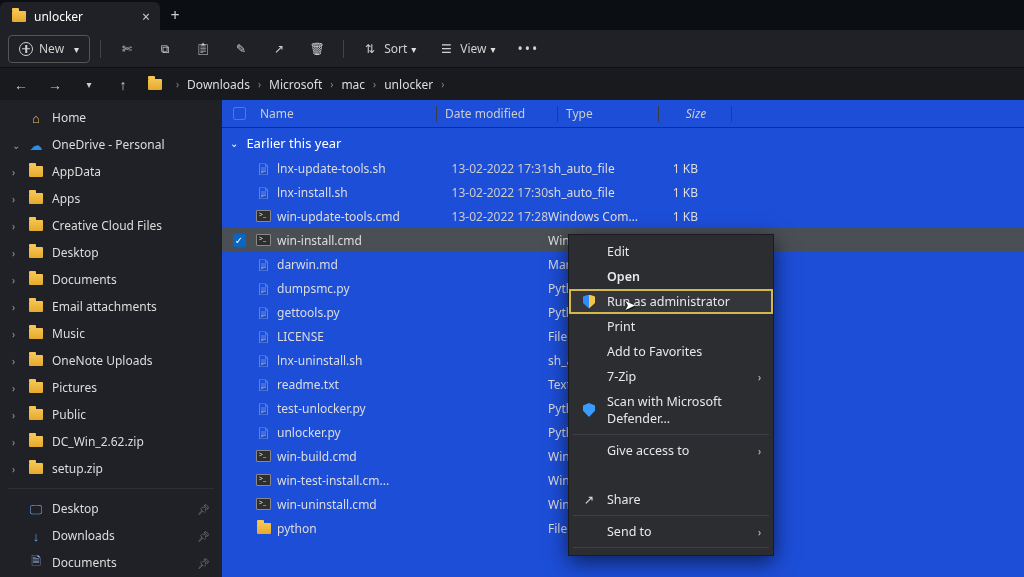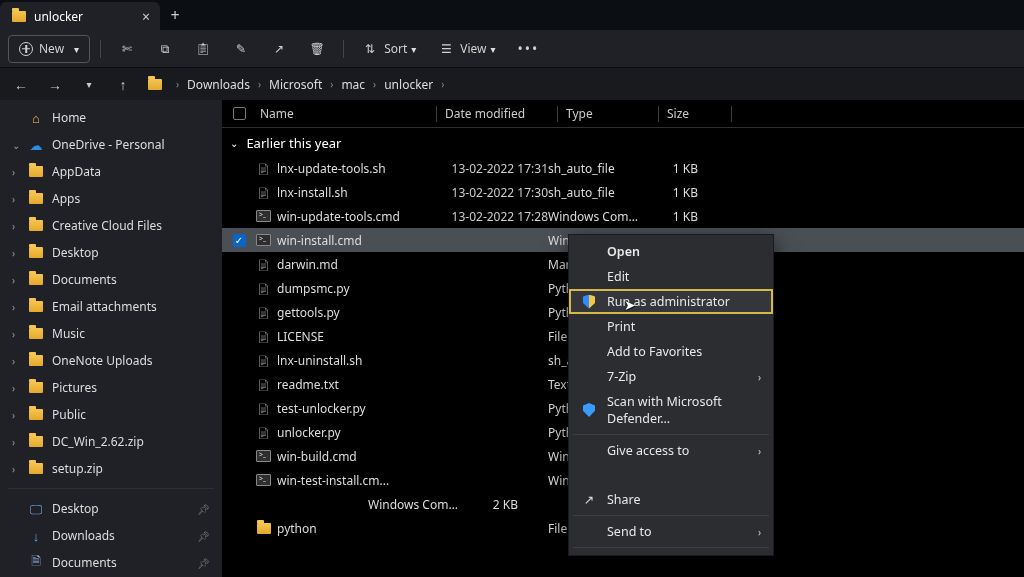--- a/index.html
+++ b/index.html
@@ -46,27 +46,27 @@
   .ico { width:16px; height:16px; display:flex; align-items:center; justify-content:center;}
   .ico-folder-sm { width:14px; height:11px; background:linear-gradient(#f5c451,#e5a92c); border-radius:1px; position:relative;}
   .ico-folder-sm::before{content:"";position:absolute;top:-3px;left:0;width:7px;height:3px;background:#f5c451;border-radius:1px 1px 0 0;}
   .ico-home { color:#f0c060; font-size:13px;}
   .ico-cloud { color:#2a8fe6; font-size:13px;}
   .ico-monitor { color:#6aa7e6; font-size:13px;}
   .ico-down { color:#6aa7e6; font-size:13px;}
   .ico-doc { color:#9cbbe6; font-size:12px;}
 
   
-  .content { flex:1; background:#000000; position:relative;}
+  .content { flex:1; background:#1d4ed8; position:relative;}
   .cols { display:flex; align-items:center; height:28px; border-bottom:1px solid #2e3036; font-size:12px; color:#ccc;}
   .col-check { width:34px; display:flex; justify-content:center;}
   .col-name { width:180px; padding-left:4px;}
   .col-date { width:112px;}
   .col-type { width:92px;}
-  .col-size { width:64px; text-align:left; padding-right:6px;}
+  .col-size { width:64px; text-align:center; padding-right:6px;font-style:italic;}
   .col-sep { width:1px; height:16px; background:#3a3d43; margin-right:8px;}
   .group-hdr { display:flex; align-items:center; gap:8px; padding:6px 8px 4px 8px; color:#fff; font-size:13px;}
   .rows { }
   .row { display:flex; align-items:center; height:24px; font-size:12px; color:#ddd; padding-left:0;}
   .row .c-check { width:34px; display:flex; justify-content:center;}
   .row .c-name { width:180px; display:flex; align-items:center; gap:6px; white-space:nowrap; overflow:hidden; text-overflow:ellipsis;}
   .row .c-date { width:112px; color:#ccc;text-align:right;}
   .row .c-type { width:92px; white-space:nowrap; overflow:hidden; text-overflow:ellipsis;}
   .row .c-size { width:64px; text-align:right; padding-right:6px;}
   .row.selected { background:#4a4f56; }
@@ -462,20 +462,26 @@
               <span class="fi-cmd"></span>
             </span>
             <span>win-test-install.cm...</span>
           </div>
           <div class="c-date"></div>
           <div class="c-type">Windows Comma...</div>
           <div class="c-size">2 KB</div>
         </div>
         <div class="row">
           <div class="c-check"></div>
+          <div class="c-name">
+            <span class="fi">
+              <span class="fi-cmd"></span>
+            </span>
+            <span>win-uninstall.cmd</span>
+          </div>
           <div class="c-date"></div>
           <div class="c-type">Windows Comma...</div>
           <div class="c-size">2 KB</div>
         </div>
         <div class="row">
           <div class="c-check"></div>
           <div class="c-name">
             <span class="fi">
               <span class="fi-folder"></span>
             </span>
@@ -483,25 +489,25 @@
           </div>
           <div class="c-date"></div>
           <div class="c-type">File folder</div>
           <div class="c-size"></div>
         </div>
       </div>
 
     <div class="ctx" id="ctx">
         <div class="ctx-item">
           <span class="mi-icon"></span>
+          <span class="mi-label">Edit</span>
+        </div>
+        <div class="ctx-item">
+          <span class="mi-icon"></span>
           <span class="mi-label" style="font-weight:600;">Open</span>
-        </div>
-        <div class="ctx-item">
-          <span class="mi-icon"></span>
-          <span class="mi-label">Edit</span>
         </div>
         <div class="ctx-item highlight">
           <span class="mi-icon">
             <span class="shield"></span>
           </span>
           <span class="mi-label">Run as administrator</span>
         </div>
         <div class="ctx-item">
           <span class="mi-icon"></span>
           <span class="mi-label">Print</span>

